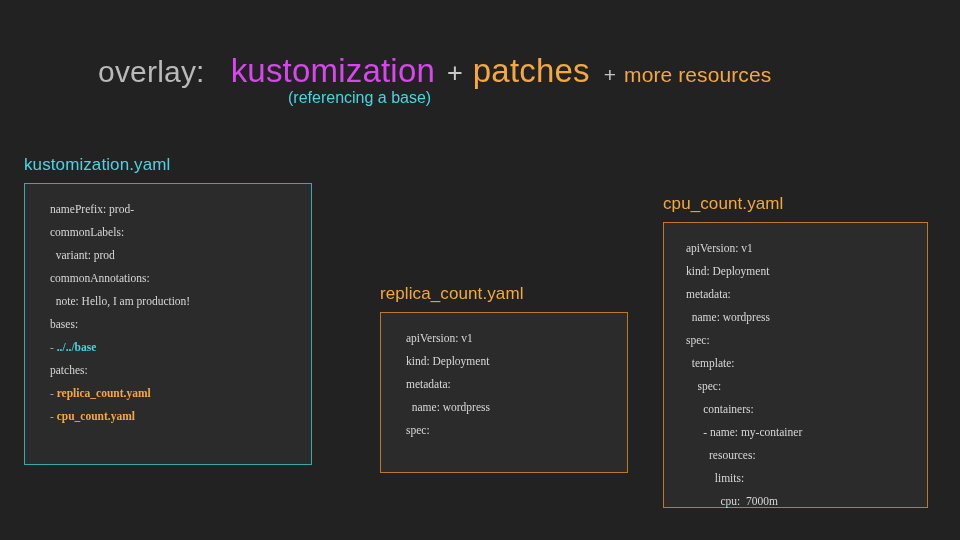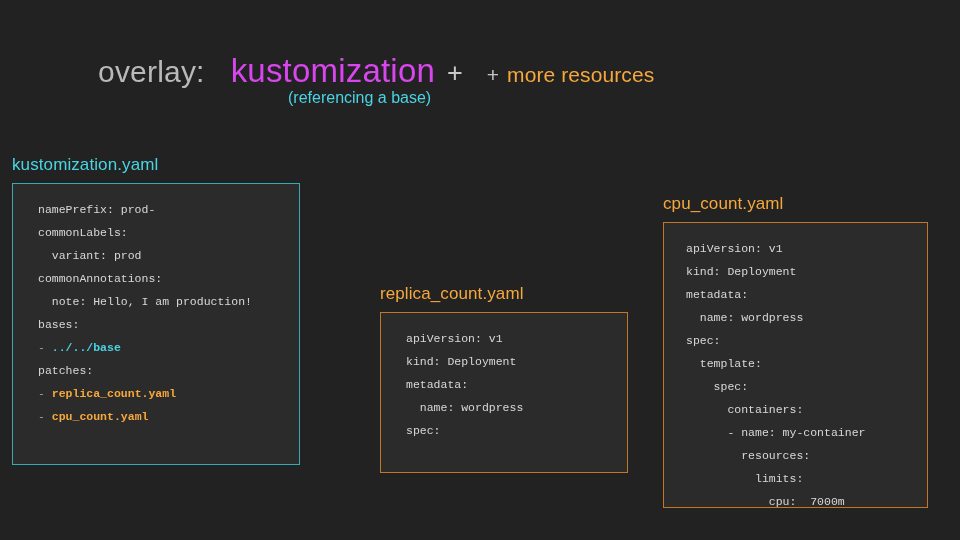--- a/index.html
+++ b/index.html
@@ -82,32 +82,32 @@
   .panel-label.orange { color: #f6a83c; }
 
   .code-box {
     background: #2b2b2b;
     border: 1.5px solid #3aa9ae;
     box-sizing: border-box;
   }
   .code-box.orange-border { border-color: #c1762a; }
 
   .code {
-    font-family: Liberation Mono, monospace;
+    font-family: Liberation Serif, serif;
     font-size: 11.5px;
     line-height: 23px;
     color: #d8d8d8;
     white-space: pre;
   }
   .code .hl-cyan { color: #4ad4e3; font-weight: bold; }
   .code .hl-orange { color: #f6a83c; font-weight: bold; }
   .code .dash { color: #a0a0a0; }
 
   
-  #panel-kustomization { left: 12px; top: 155px; }
+  #panel-kustomization { left: 24px; top: 155px; }
   #panel-kustomization .code-box {
     width: 288px; height: 282px;
     padding: 14px 0 0 25px;
   }
 
   #panel-replica { left: 380px; top: 284px; }
   #panel-replica .code-box {
     width: 248px; height: 161px;
     padding: 14px 0 0 25px;
   }
@@ -121,20 +121,21 @@
 </head>
 <body>
 
 <div class="slide">
 
   <div class="title-row">
     <span class="t-overlay">overlay:</span>
     <span class="t-gap"></span>
     <span class="t-kustomization">kustomization</span>
     <span class="t-plus1">+</span>
+    <span class="t-patches">patches</span>
     <span class="t-plus2">+</span>
     <span class="t-more">more resources</span>
   </div>
 
   <div class="subtitle">(referencing a base)</div>
 
   <div class="panel" id="panel-kustomization">
     <div class="panel-label cyan">kustomization.yaml</div>
     <div class="code-box">
       <div class="code"><div><span>namePrefix: prod-</span></div><div><span>commonLabels:</span></div><div><span>  variant: prod</span></div><div><span>commonAnnotations:</span></div><div><span>  note: Hello, I am production!</span></div><div><span>bases:</span></div><div><span class="dash">- </span><span class="hl-cyan">../../base</span></div><div><span>patches:</span></div><div><span class="dash">- </span><span class="hl-orange">replica_count.yaml</span></div><div><span class="dash">- </span><span class="hl-orange">cpu_count.yaml</span></div></div>

